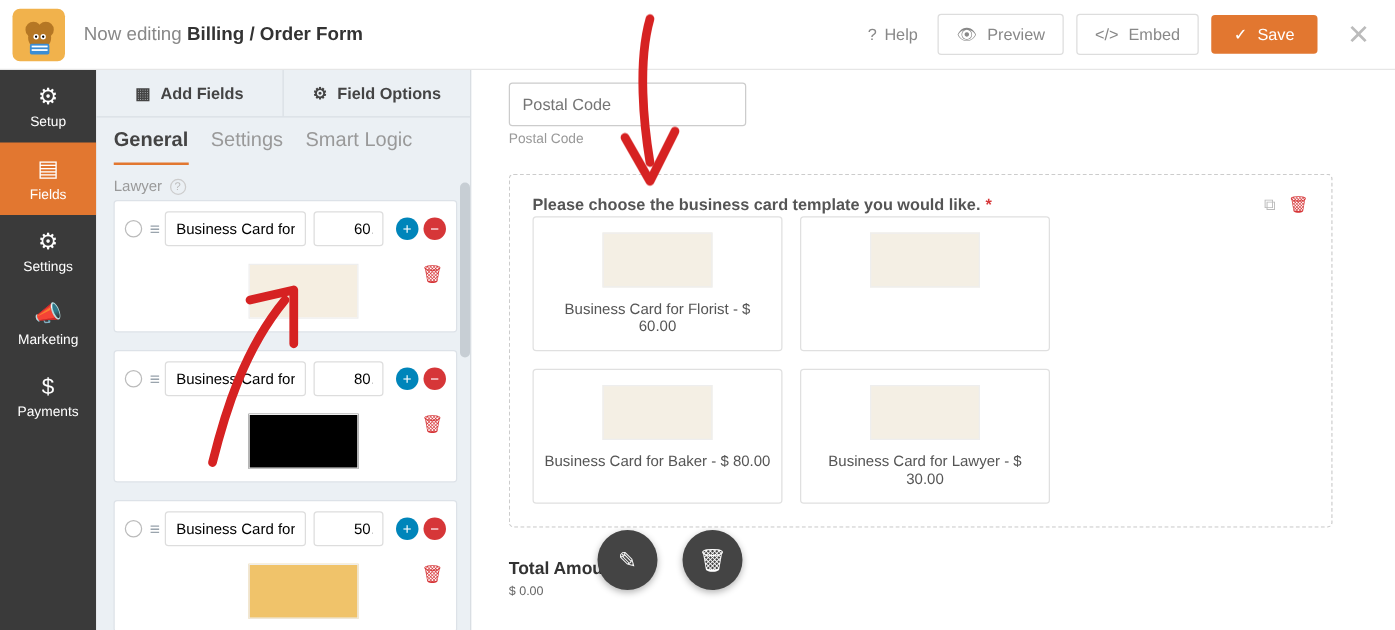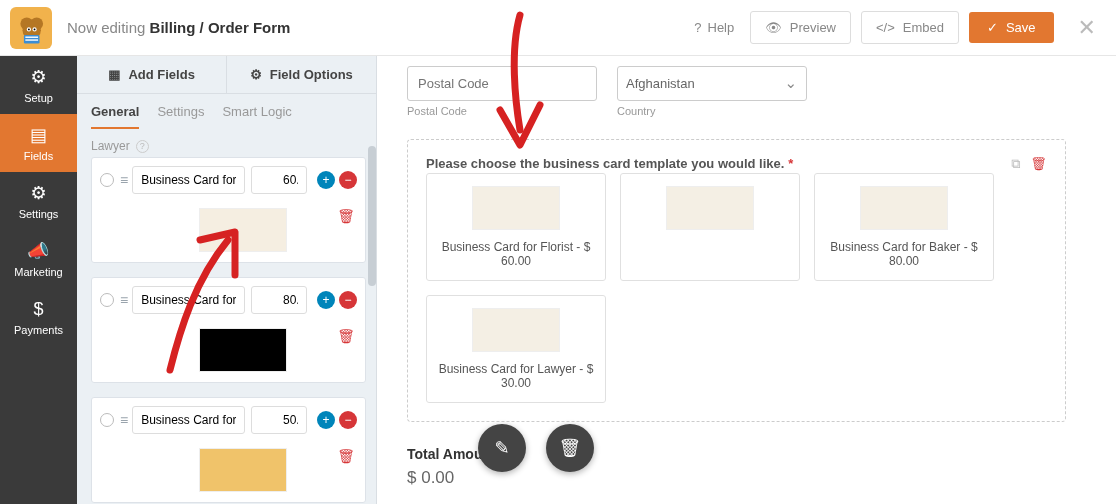--- a/index.html
+++ b/index.html
@@ -22,21 +22,21 @@
     .leftrail { position:absolute; top:56px; left:0; width:77px; bottom:0; background:#3a3a3a; display:flex; flex-direction:column;}
     .rail-item { height:58px; color:#fff; font-size:11px; display:flex; flex-direction:column; align-items:center; justify-content:center; gap:4px; cursor:pointer;}
     .rail-item .ricon { font-size:18px;}
     .rail-item.active { background:#e27730; }
 
     
     .leftpanel { position:absolute; left:77px; top:56px; width:300px; bottom:0; background:#ebf0f4; border-right:1px solid #d9dee3; display:flex; flex-direction:column;}
     .lp-tabs { display:flex; height:38px; border-bottom:1px solid #d9dee3;}
     .lp-tab { flex:1; display:flex; align-items:center; justify-content:center; gap:8px; color:#444; font-weight:600; cursor:pointer; border-right:1px solid #d9dee3;}
     .lp-tab:last-child{border-right:none;}
-    .lp-subtabs { display:flex; gap:18px; padding:10px 14px 0 14px; font-size:13px;}
+    .lp-subtabs { display:flex; gap:18px; padding:10px 14px 0 14px; font-size:16px;}
     .lp-subtab { padding-bottom:8px; cursor:pointer; color:#999;}
     .lp-subtab.active { color:#444; border-bottom:2px solid #e27730; font-weight:600;}
     .items-label { font-size:12px; color:#999; padding:10px 14px 4px; display:flex; gap:6px; align-items:center;}
     .items-scroll { flex:1; overflow-y:auto; padding:0 10px 10px 14px; position:relative;}
     .item-block { background:#fff; border-radius:3px; border:1px solid #dde2e8; margin-bottom:14px; }
     .item-row { display:flex; align-items:center; gap:6px; padding:8px;}
     .item-row .radio { width:14px; height:14px; border:1px solid #bbb; border-radius:50%;}
     .item-row .drag { color:#9aa4ad; font-size:14px; letter-spacing:-2px;}
     .item-row input[type=text] { flex:1; border:1px solid #ddd; border-radius:3px; padding:6px 8px; font-size:12px; min-width:0;}
     .item-row input.price { flex:0 0 56px; width:56px;padding-left:31px;}
@@ -56,26 +56,26 @@
     .country select { width:190px; border:1px solid #ccc; border-radius:3px; padding:9px 8px; font-size:13px; color:#666; appearance:none; background:#fff;}
     .country-wrap { position:relative;}
     .country-wrap::after { content:"⌄"; position:absolute; right:10px; top:8px; color:#888; font-size:15px; pointer-events:none;}
 
     .choice-block { border:1px dashed #ccc; border-radius:4px; padding:16px 18px 18px; margin-top:22px;}
     .choice-title { font-size:13px; font-weight:600; color:#555; display:flex; align-items:center; gap:4px; margin-bottom:2px;text-align:center;}
     .choice-title .req { color:#d63638;}
     .choice-toolbar { float:right; display:flex; gap:10px; color:#bbb;}
     .choice-toolbar span { cursor:pointer;}
     .card-grid { display:flex; flex-wrap:wrap; gap:14px;}
-    .card-opt { width:180px; border:1px solid #e0e0e0; border-radius:3px; padding:12px 8px; text-align:center;}
+    .card-opt { width:200px; border:1px solid #e0e0e0; border-radius:3px; padding:12px 8px; text-align:center;}
     .card-opt .cthumb { width:88px; height:44px; margin:0 auto 10px; background:#f4efe4; border:1px solid #eee;}
     .card-opt .clabel { font-size:12px; color:#555;}
 
     .total-label { font-size:14px; font-weight:600; margin-top:24px; color:#333;}
-    .total-val { font-size:17px; color:#666; margin-top:6px;}
+    .total-val { font-size:10px; color:#666; margin-top:6px;}
 
     
     .float-actions { position:absolute; bottom:32px; left:50%; transform:translateX(-80px); display:flex; gap:20px; z-index:5;}
     .fab { width:48px; height:48px; border-radius:50%; background:#444; color:#fff; display:flex; align-items:center; justify-content:center; font-size:18px; cursor:pointer; box-shadow:0 2px 6px rgba(0,0,0,0.3);}
 
     
     .annot { position:absolute; pointer-events:none; z-index:10;}
 
     
     .scroll-stub { position:absolute; right:0; top:90px; width:8px; height:140px; background:#c7ced4; border-radius:4px;}
@@ -229,28 +229,20 @@
       </div>
     <div class="scroll-stub"></div>
   </div>
 
   <div class="preview">
     <div class="field-row">
       <div class="pcode">
         <input type="text" placeholder="Postal Code" style="">
         <div class="sublabel">Postal Code</div>
       </div>
-      <div class="country">
-        <div class="country-wrap">
-          <select>
-            <option>Afghanistan</option>
-          </select>
-        </div>
-        <div class="sublabel">Country</div>
-      </div>
     </div>
 
     <div class="choice-block">
       <div class="choice-toolbar">
         <span>⧉</span>
         <span style="color:#d63638;">🗑</span>
       </div>
       <div class="choice-title">
         <span>Please choose the business card template you would like.</span>
         <span class="req">*</span>

